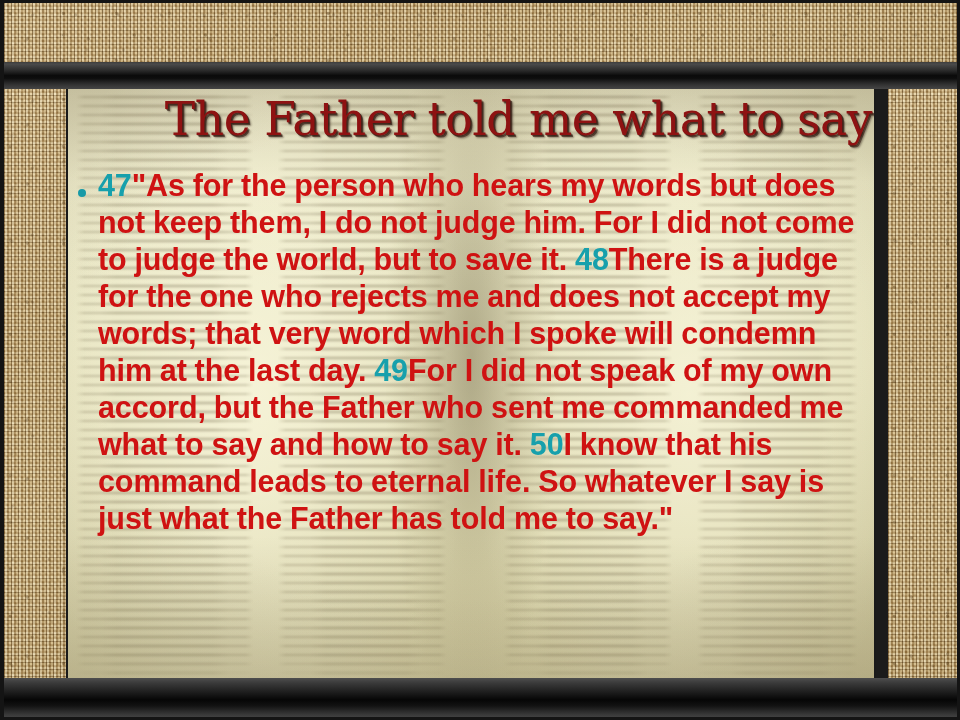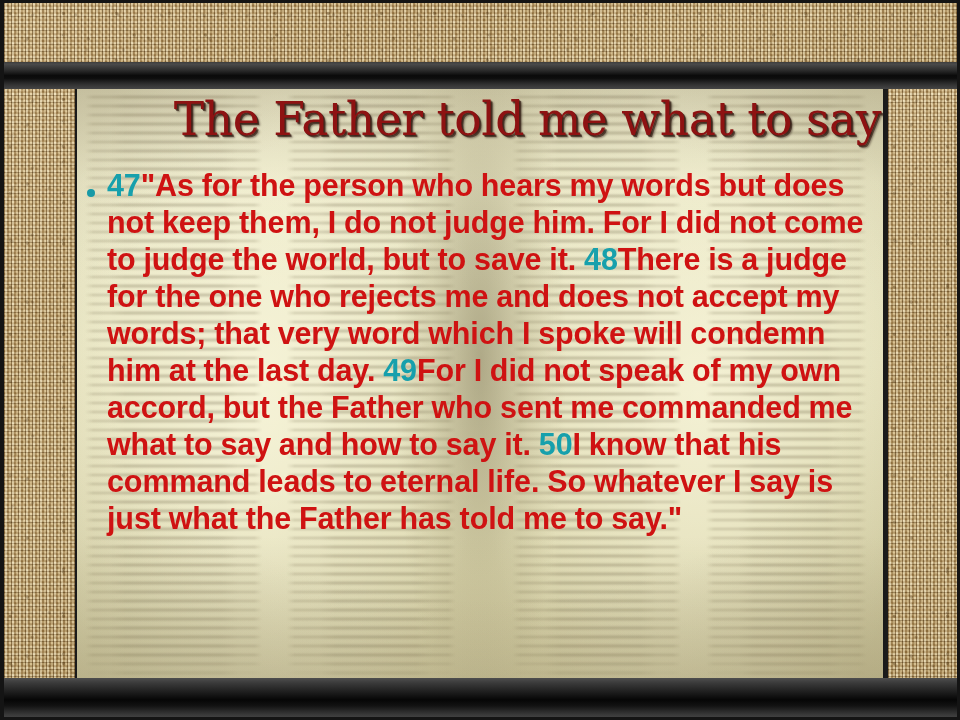--- a/index.html
+++ b/index.html
@@ -82,21 +82,21 @@
   
   .side-col{
     position:absolute; top:89px; height:589px; overflow:hidden;
   }
   #side-left { left:0;   width:78px;  border-left:4px solid #15110b; }
   #side-right{ left:888px; width:72px; border-right:3px solid #15110b; }
 
   
   #content{
     position:absolute;
-    left:75px; top:89px;
+    left:66px; top:89px;
     width:810px; height:589px;
     overflow:hidden;
     background:#e8e6c8;
     border-left:2px solid #1a1a1a;
     border-right:2px solid #1a1a1a;
   }
 
   
   #photo{
     position:absolute; inset:0;

